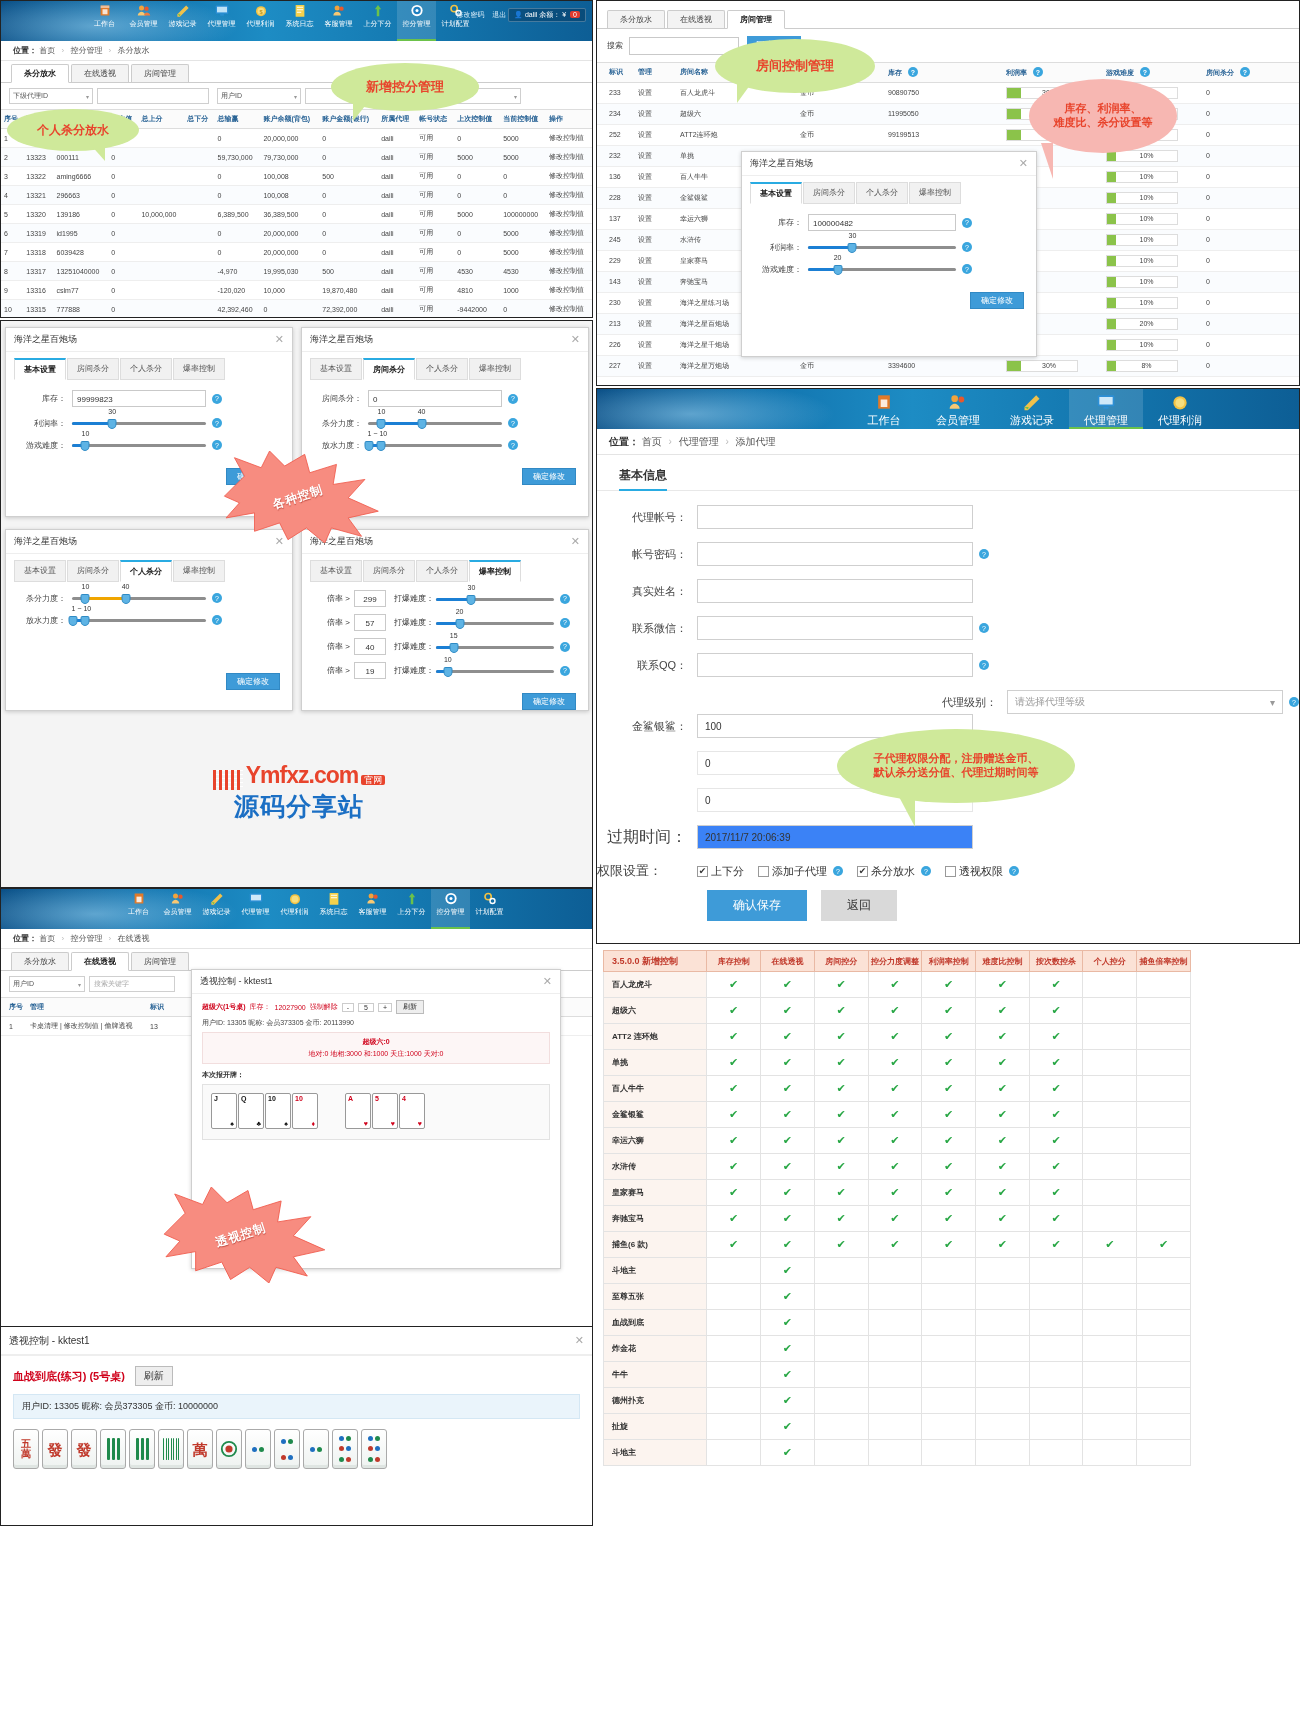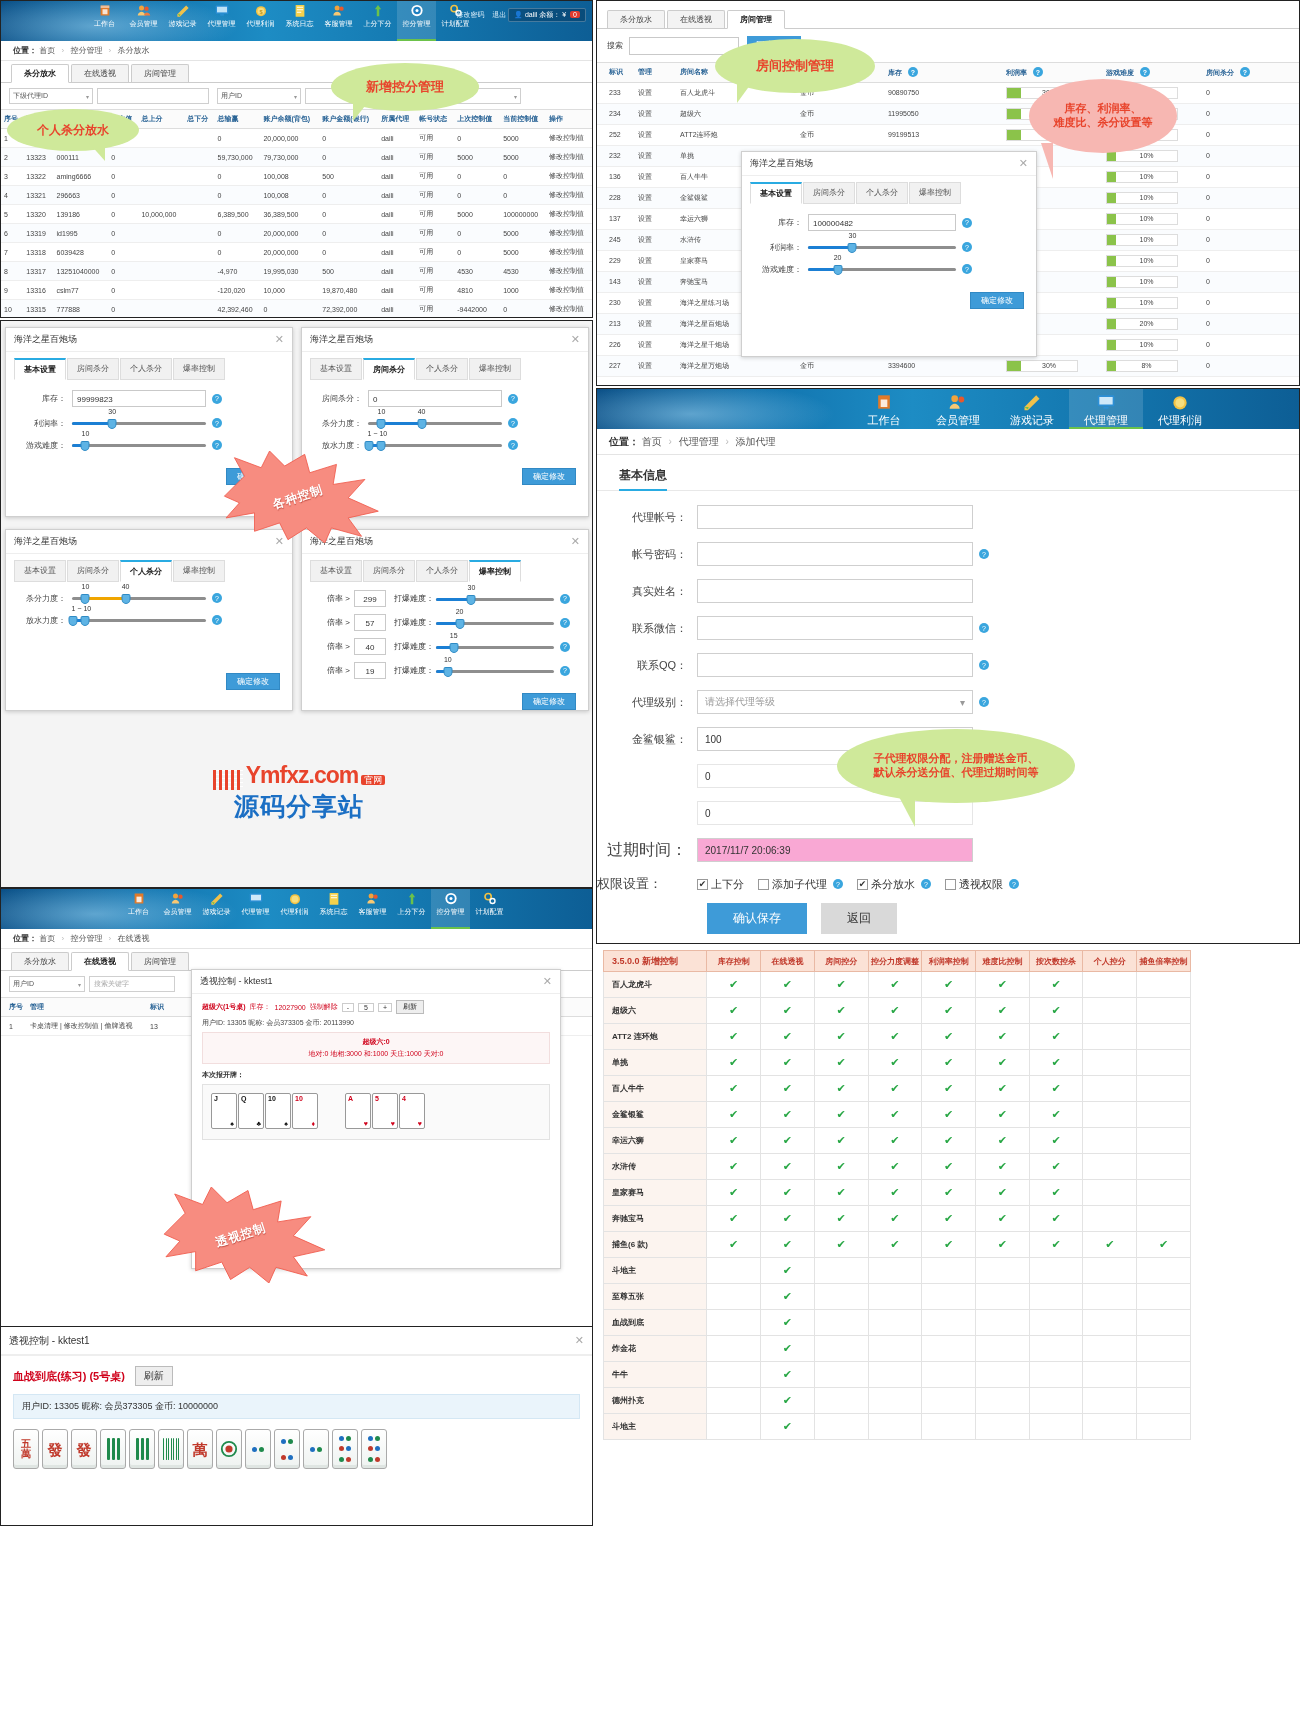--- a/index.html
+++ b/index.html
@@ -1017,21 +1017,21 @@
         </div>
         <span class="qm">?</span>
       </div>
       <div style="display: flex; align-items: center; margin-bottom: 13px;">
         <div style="width: 100px; text-align: right; padding-right: 10px; font-size: 11px; color: rgb(68, 68, 68);">联系QQ：</div>
         <div style="width: 276px; height: 24px; border: 1px solid rgb(207, 207, 207); background: rgb(255, 255, 255); display: flex; align-items: center; justify-content: space-between; padding: 0px 7px; font-size: 10px; color: rgb(51, 51, 51);">
           <span></span>
         </div>
         <span class="qm">?</span>
       </div>
-      <div style="display: flex; align-items: center; margin-bottom: 13px;">
+      <div style="display: flex; align-items: center;  justify-content: flex-end;">
         <div style="width: 100px; text-align: right; padding-right: 10px; font-size: 11px; color: rgb(68, 68, 68);">代理级别：</div>
         <div style="width: 276px; height: 24px; border: 1px solid rgb(207, 207, 207); background: rgb(255, 255, 255); display: flex; align-items: center; justify-content: space-between; padding: 0px 7px; font-size: 10px; color: rgb(153, 153, 153);">
           <span>请选择代理等级</span>
           <span style="color: rgb(153, 153, 153);">▾</span>
         </div>
         <span class="qm">?</span>
       </div>
       <div style="display: flex; align-items: center; margin-bottom: 13px;">
         <div style="width: 100px; text-align: right; padding-right: 10px; font-size: 11px; color: rgb(68, 68, 68);">金鲨银鲨：</div>
         <div style="width: 276px; height: 24px; border: 1px solid rgb(207, 207, 207); background: rgb(255, 255, 255); display: flex; align-items: center; justify-content: space-between; padding: 0px 7px; font-size: 10px; color: rgb(51, 51, 51);">
@@ -1045,21 +1045,21 @@
         </div>
       </div>
       <div style="display: flex; align-items: center; margin-bottom: 13px;">
         <div style="width: 100px; text-align: right; padding-right: 10px; font-size: 11px; color: rgb(68, 68, 68);"></div>
         <div style="width: 276px; height: 24px; border: 1px solid rgb(230, 230, 230); background: rgb(255, 255, 255); display: flex; align-items: center; justify-content: space-between; padding: 0px 7px; font-size: 10px; color: rgb(51, 51, 51);">
           <span>0</span>
         </div>
       </div>
       <div style="display: flex; align-items: center; margin-bottom: 13px;">
         <div style="width: 100px; text-align: right; padding-right: 10px; font-size: 16px; color: rgb(68, 68, 68);">过期时间：</div>
-        <div style="width: 276px; height: 24px; border: 1px solid rgb(207, 207, 207); background: #f9a8d4; display: flex; align-items: center; justify-content: space-between; padding: 0px 7px; font-size: 10px; color: rgb(51, 51, 51);">
+        <div style="width: 276px; height: 24px; border: 1px solid rgb(207, 207, 207); background: #3b82f6; display: flex; align-items: center; justify-content: space-between; padding: 0px 7px; font-size: 10px; color: rgb(51, 51, 51);">
           <span>2017/11/7 20:06:39</span>
         </div>
       </div>
       <div style="display: flex; align-items: center; margin-bottom: 10px;">
         <div style="width: 100px; padding-right: 10px; font-size: 13px; color: rgb(68, 68, 68);">权限设置：</div>
         <span style="display: inline-flex; align-items: center; margin-right: 14px; font-size: 11px; color: rgb(51, 51, 51);">
           <span style="width:11px;height:11px;border:1px solid #999;background:#fff;display:inline-flex;align-items:center;justify-content:center;font-size:9px;margin-right:3px;color:#333;">✔</span>
           <span>上下分</span>
         </span>
         <span style="display: inline-flex; align-items: center; margin-right: 14px; font-size: 11px; color: rgb(51, 51, 51);">
@@ -1295,20 +1295,32 @@
           <td></td>
           <td></td>
           <td></td>
           <td></td>
           <td></td>
           <td></td>
           <td></td>
         </tr>
         <tr>
           <td class="nm">德州扑克</td>
+          <td></td>
+          <td><span class="chk">✔</span></td>
+          <td></td>
+          <td></td>
+          <td></td>
+          <td></td>
+          <td></td>
+          <td></td>
+          <td></td>
+        </tr>
+        <tr>
+          <td class="nm">扯旋</td>
           <td></td>
           <td><span class="chk">✔</span></td>
           <td></td>
           <td></td>
           <td></td>
           <td></td>
           <td></td>
           <td></td>
           <td></td>
         </tr>

